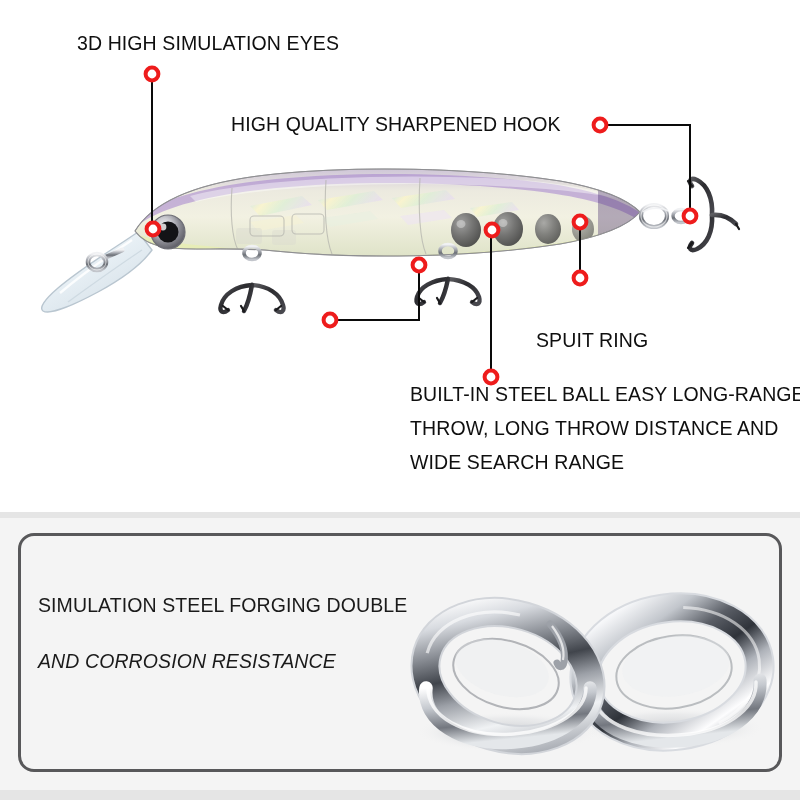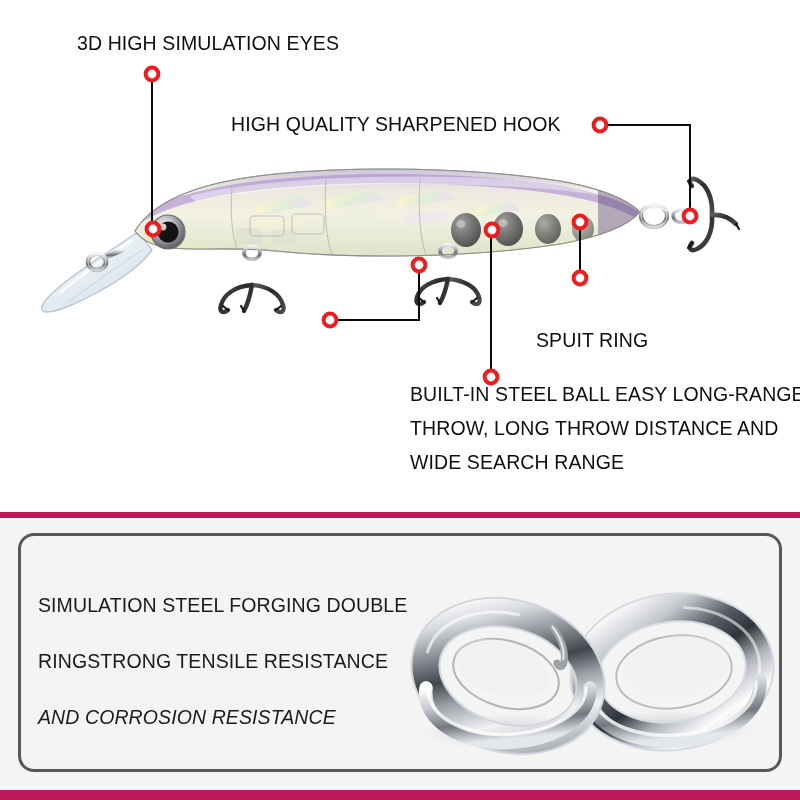--- a/index.html
+++ b/index.html
@@ -9,21 +9,21 @@
     background: #ffffff;
   }
   body {
     font-family: "Liberation Sans", sans-serif;
     -webkit-font-smoothing: antialiased;
   }
   #page {
     position: relative;
     width: 800px;
     height: 800px;
-    background: #be185d;
+    background: #e5e5e5;
     overflow: hidden;
   }
 
   
   #infographic {
     position: absolute;
     left: 0;
     top: 0;
     width: 800px;
     height: 512px;
@@ -404,21 +404,20 @@
       <span class="line">THROW, LONG THROW DISTANCE AND</span>
       <span class="line">WIDE SEARCH RANGE</span>
     </div>
   </div>
 
   <div id="bottom-panel">
     <div id="panel-frame"></div>
 
     <div id="panel-text">
       <span class="line">SIMULATION STEEL FORGING DOUBLE</span>
-      <span class="line">RINGSTRONG TENSILE RESISTANCE</span>
       <span class="line">AND CORROSION RESISTANCE</span>
     </div>
 
     <svg id="rings-art" viewBox="0 0 380 180">
       <defs>
         <linearGradient id="ringOuterA" x1="0.1" y1="0" x2="0.85" y2="1">
           <stop offset="0%" stop-color="#ffffff"></stop>
           <stop offset="14%" stop-color="#d8dbe0"></stop>
           <stop offset="30%" stop-color="#8c9097"></stop>
           <stop offset="46%" stop-color="#41454c"></stop>

